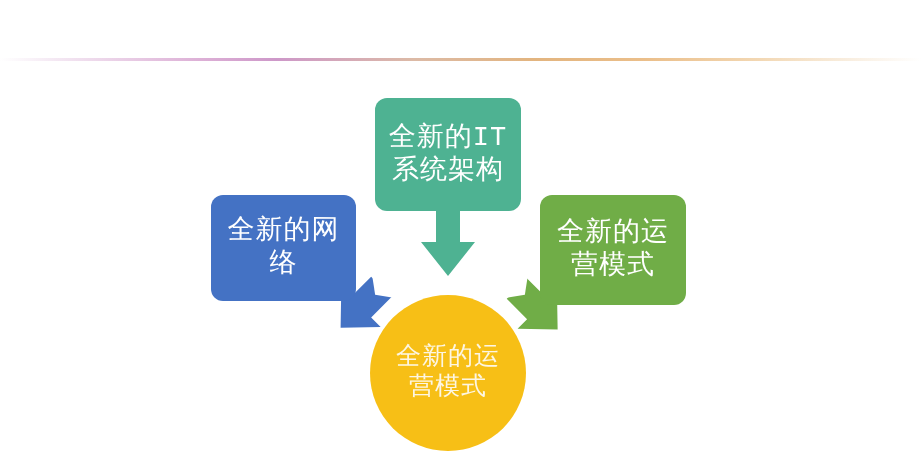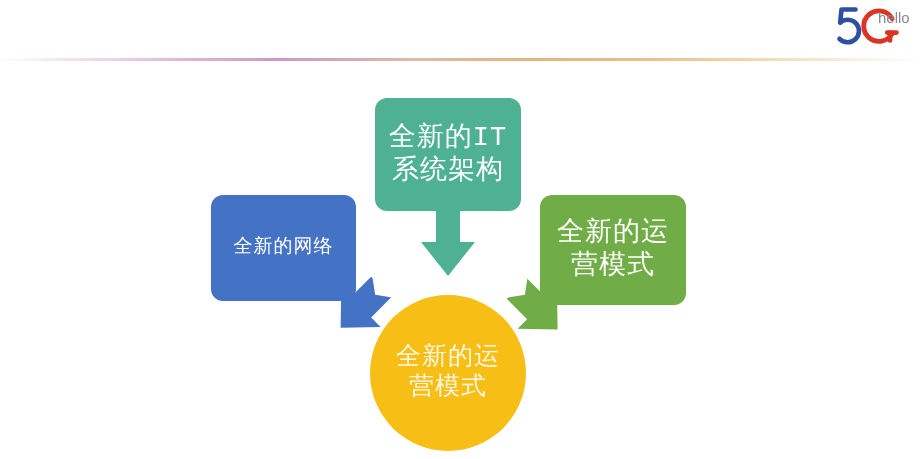--- a/index.html
+++ b/index.html
@@ -74,21 +74,21 @@
   }
 
   
   .node-network {
     left: 211px;
     top: 137px;
     width: 145px;
     height: 106px;
     background: #4472c4;
     border-radius: 12px;
-    font-size: 19px;
+    font-size: 27px;
     padding: 0 8px;
   }
 
   
   .node-it {
     left: 375px;
     top: 40px;
     width: 146px;
     height: 113px;
     background: #4eb292;
@@ -130,37 +130,20 @@
 
   .arrow-blue   { left: 330px; top: 220px; }
   .arrow-teal   { left: 418px; top: 150px; }
   .arrow-green  { left: 508px; top: 220px; }
 </style>
 </head>
 <body>
 
 <div class="header">
 
-  <div class="logo">
-    <svg width="86" height="44" viewBox="0 0 86 44" xmlns="http://www.w3.org/2000/svg">
-
-      <g>
-        <path d="M44 22.5 A14.5 14.5 0 1 1 44 8.2" fill="none" stroke="#d93522" stroke-width="4.6" stroke-linecap="round" transform="translate(17,8) scale(1.05)"></path>
-        <path d="M61 30.6 L61 38.5" fill="none" stroke="#d93522" stroke-width="4.6" stroke-linecap="round"></path>
-        <path d="M58.2 30.6 L67.5 30.6" fill="none" stroke="#d93522" stroke-width="4.6" stroke-linecap="round"></path>
-      </g>
-
-      <g>
-        <path d="M26.5 7.5 L12.5 7.5 L11.2 20.5" fill="none" stroke="#2f4fa0" stroke-width="4.6" stroke-linecap="round" stroke-linejoin="round"></path>
-        <path d="M11.2 20.5 A11.3 11.3 0 1 1 10.5 36.8" fill="none" stroke="#2f4fa0" stroke-width="4.6" stroke-linecap="round"></path>
-      </g>
-
-      <text x="49" y="21" font-family="'Liberation Sans', sans-serif" font-size="15" fill="#8a8a8a">hello</text>
-    </svg>
-  </div>
 
   <div class="divider"></div>
 </div>
 
 <div class="canvas">
 
   <div class="arrow arrow-blue">
     <svg width="62" height="62" viewBox="0 0 62 62" xmlns="http://www.w3.org/2000/svg">
       <g transform="rotate(45 31 31)">
         <path d="M16 0 L46 0 L46 30 L60 30 L31 60 L2 30 L16 30 Z" fill="#4472c4" transform="translate(0,1) scale(0.96)"></path>

